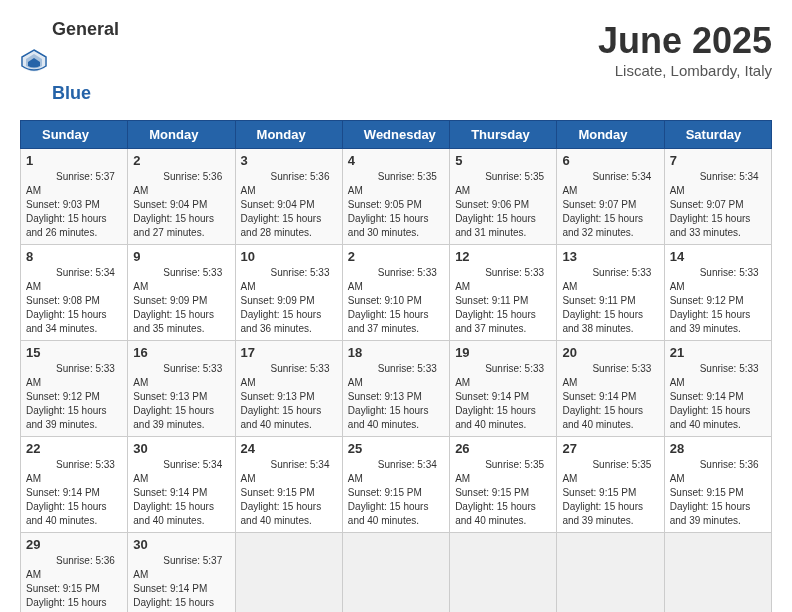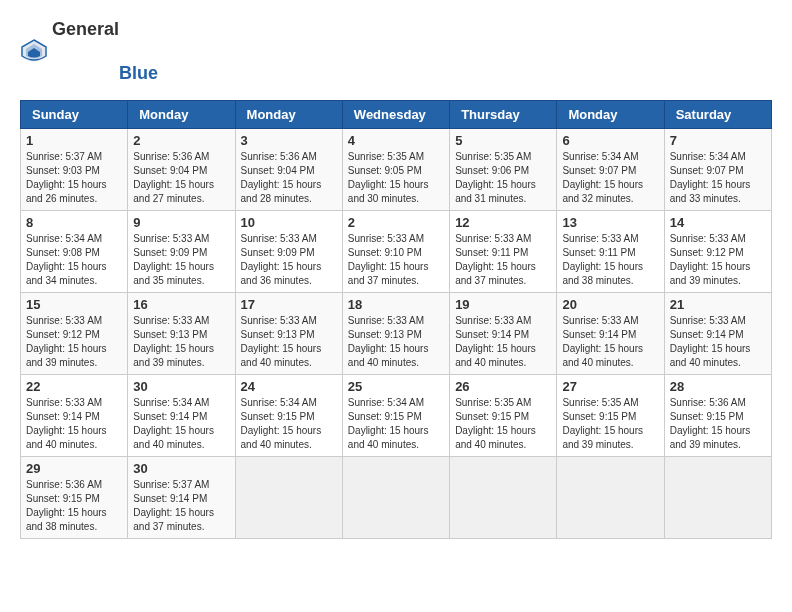--- a/index.html
+++ b/index.html
@@ -15,21 +15,21 @@
       justify-content: space-between;
       align-items: flex-start;
       margin-bottom: 16px;
     }
     .logo {
       display: flex;
       align-items: center;
     }
     .logo-text {
       display: flex;
-      flex-direction: row;
+      flex-direction: column;
       line-height: 1.1;
     }
     .logo-general {
       font-size: 18px;
       font-weight: bold;
       color: #333;
     }
     .logo-blue {
       font-size: 18px;
       font-weight: bold;
@@ -56,21 +56,21 @@
     table {
       width: 100%;
       border-collapse: collapse;
       table-layout: fixed;
     }
     thead tr th {
       background-color: #2563a8;
       color: #fff;
       font-size: 13px;
       font-weight: bold;
-      padding: 6px 11px;
+      padding: 6px 21px;
       text-align: left;
       border: 1px solid #1a4a8a;
     }
     tbody tr td {
       vertical-align: top;
       border: 1px solid #ccc;
       padding: 4px 5px;
       font-size: 10px;
       color: #333;
       background: #fff;
@@ -86,40 +86,45 @@
       font-size: 13px;
       font-weight: bold;
       color: #333;
       display: block;
       margin-bottom: 2px;
     }
     .day-info {
       font-size: 10px;
       line-height: 1.4;
       color: #333;
+      margin-left: 30px;
     }
     td.empty {
       background: #f0f0f0 !important;
     }
   </style>
 </head>
 <body>
 
 <div class="header">
   <div class="logo">
     <svg class="logo-icon" viewBox="0 0 28 28" fill="none" xmlns="http://www.w3.org/2000/svg">
       <path d="M14 3 L25 10 L25 20 Q14 27 3 20 L3 10 Z" fill="#2563a8" opacity="0.15"></path>
       <path d="M14 2 L26 9 L26 18 Q14 26 2 18 L2 9 Z" fill="none" stroke="#2563a8" stroke-width="1.5"></path>
       <path d="M14 6 L22 11 L22 18 Q14 23 6 18 L6 11 Z" fill="#2563a8" opacity="0.3"></path>
       <path d="M14 10 L20 14 L20 18 Q14 21 8 18 L8 14 Z" fill="#2563a8"></path>
     </svg>
     <div class="logo-text">
       <span class="logo-general">General</span>
       <span class="logo-blue">Blue</span>
     </div>
+  </div>
+  <div class="title-section">
+    <div class="month-title">June 2025</div>
+    <div class="location">Liscate, Lombardy, Italy</div>
   </div>
 </div>
 
 <table>
   <thead>
     <tr>
     <th>Sunday</th>
         <th>Monday</th>
         <th>Monday</th>
         <th>Wednesday</th>

